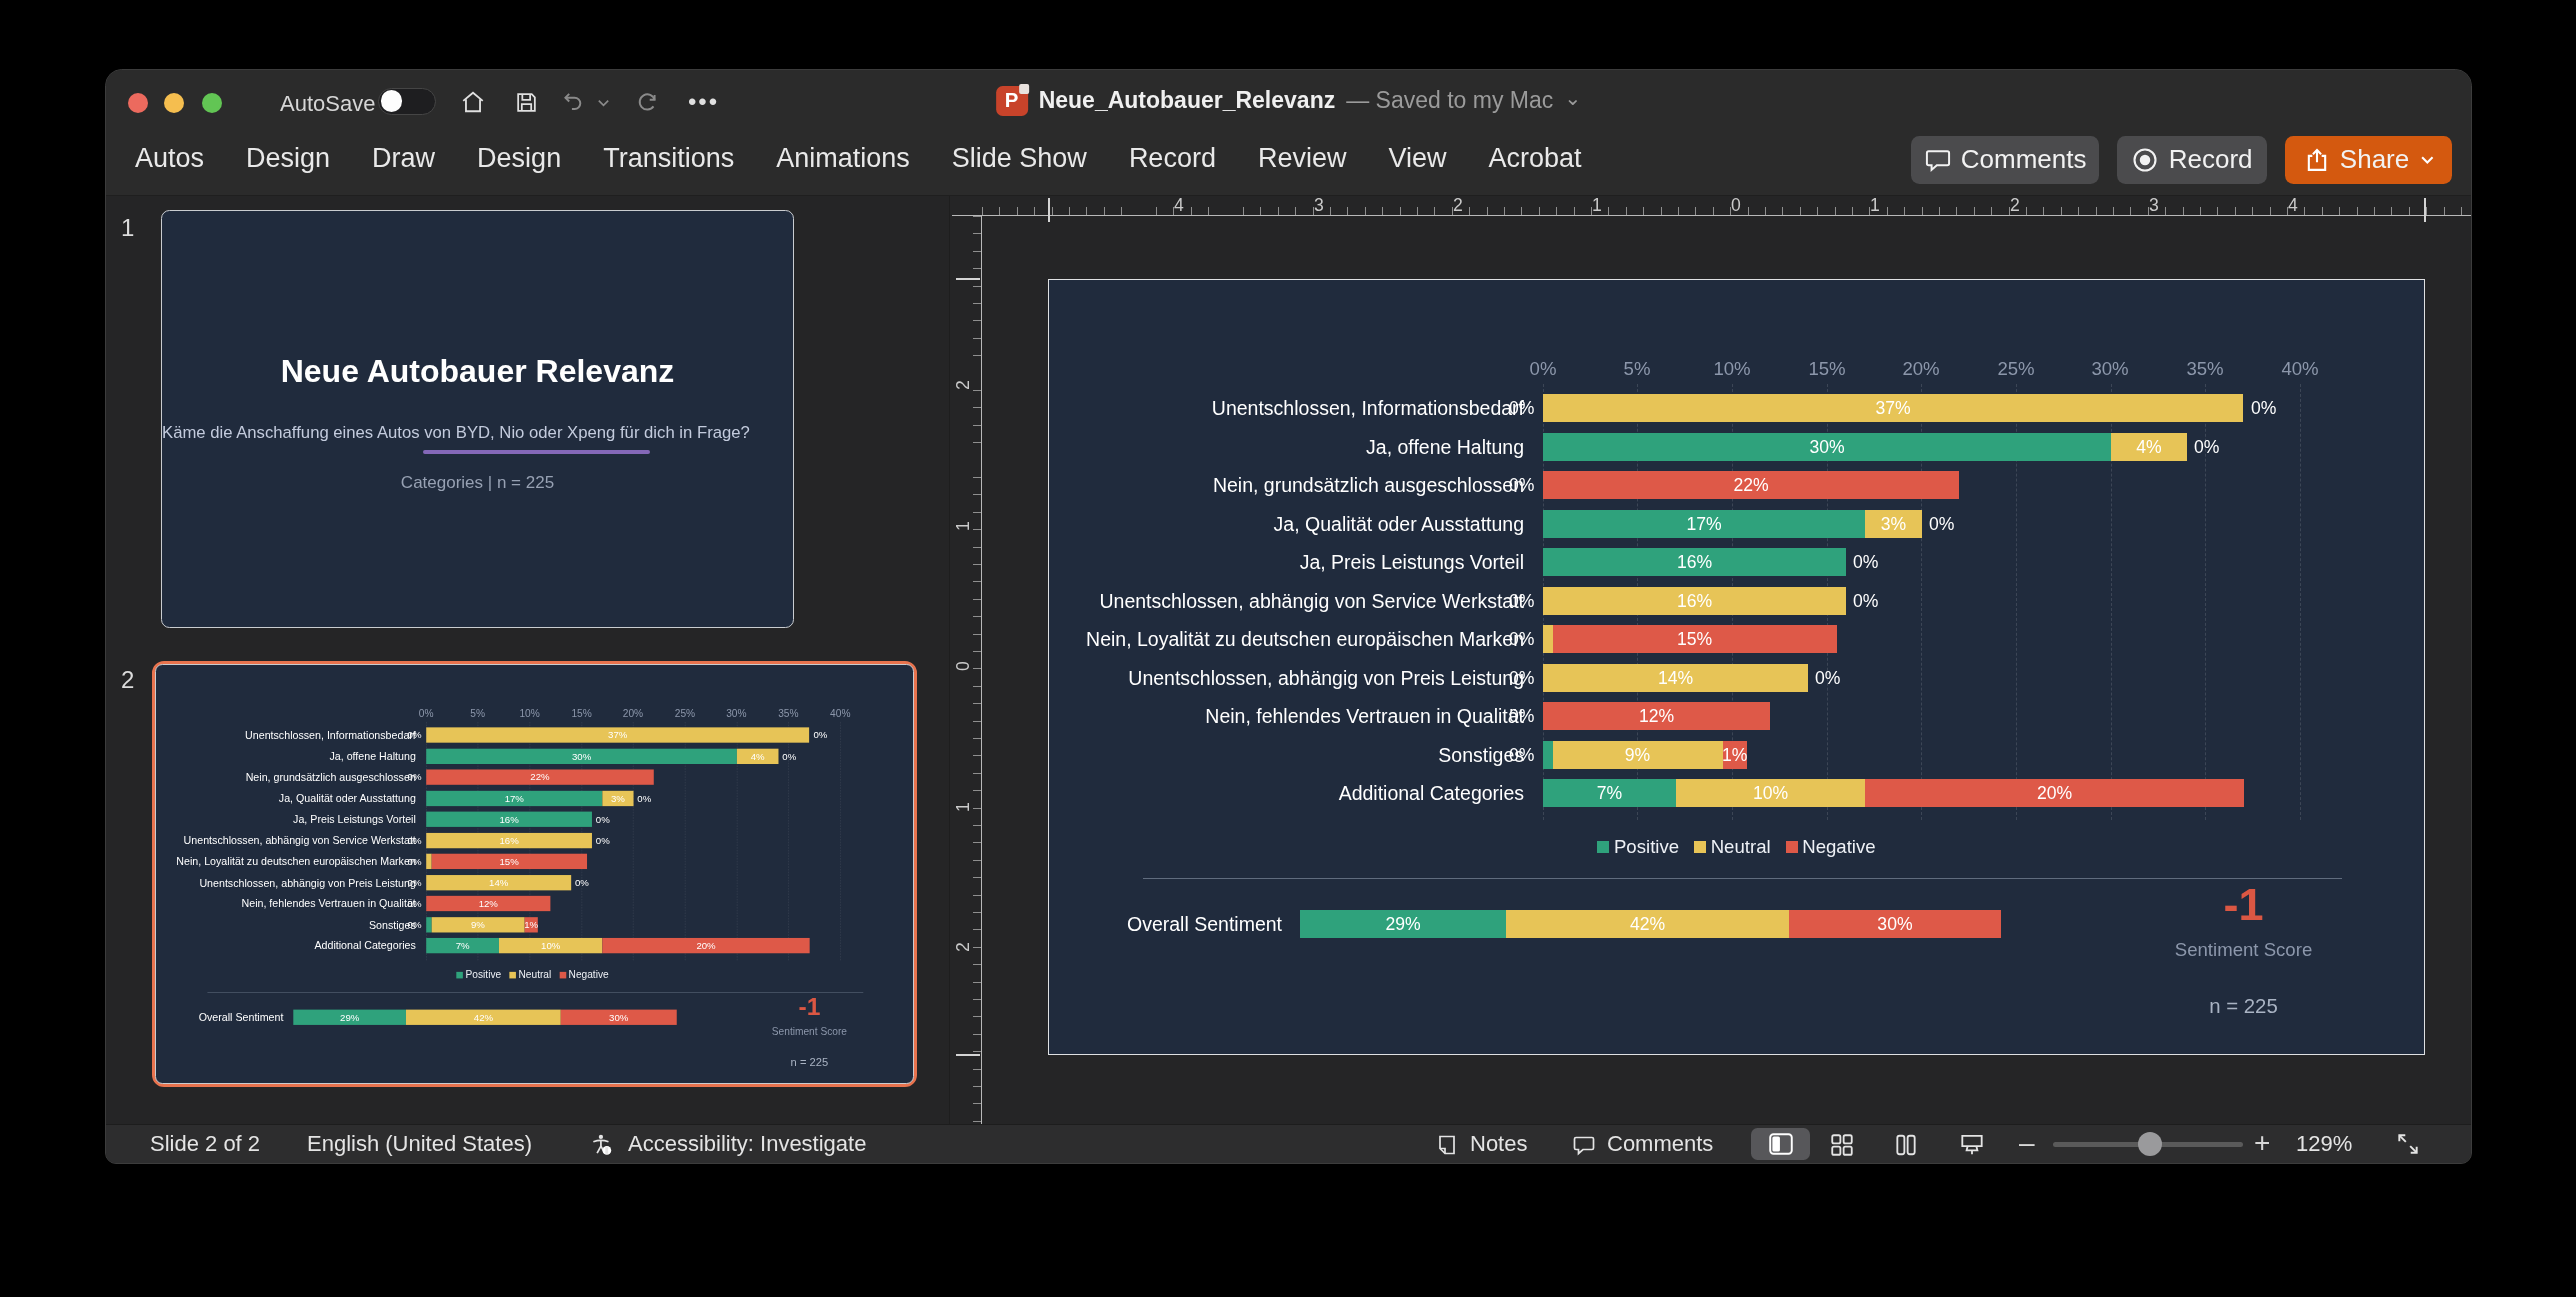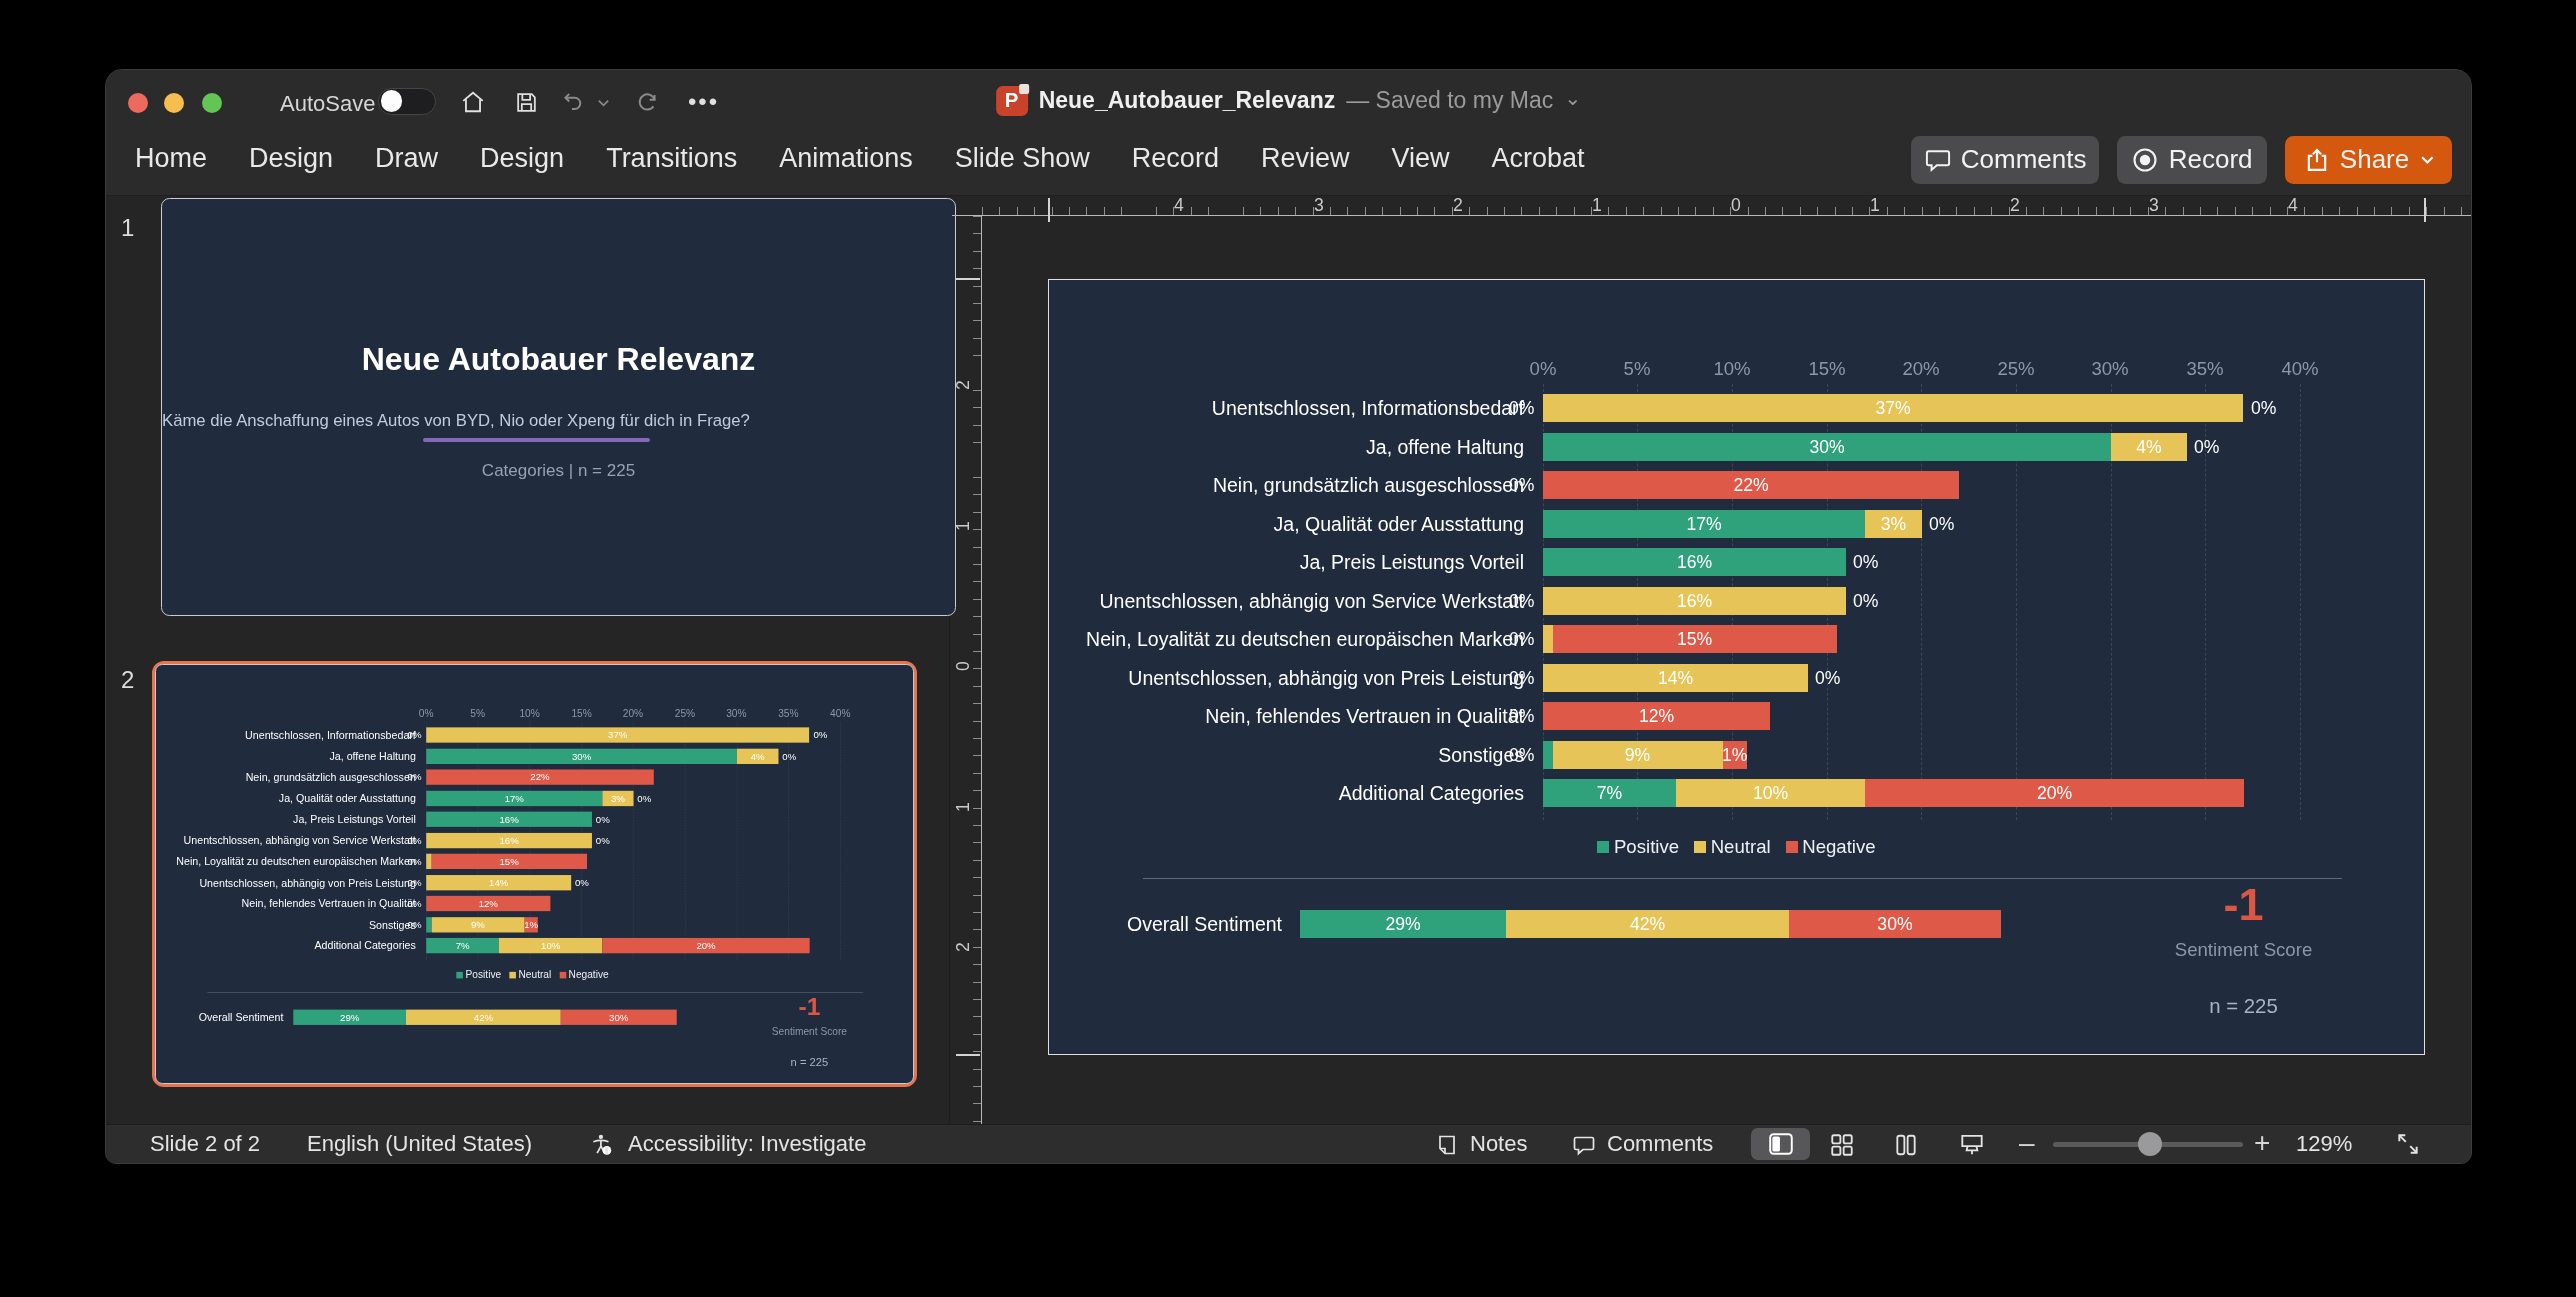--- a/index.html
+++ b/index.html
@@ -27,21 +27,21 @@
   .ribbon{position:absolute;left:0;top:61px;width:100%;height:65px;background:#2b2b2b;border-bottom:0.9px solid #1f1f1f;box-sizing:border-box}
   .tabs{position:absolute;left:29px;top:0;height:54px;display:flex;align-items:center;gap:42px}
   .tab{font-size:27px;color:#e9e9e9;white-space:nowrap;cursor:default}
   .rb-btn{position:absolute;top:4.6px;height:48px;border-radius:8.4px;background:#4b4b4d;display:flex;align-items:center;justify-content:center;gap:9.3px;color:#f2f2f2;font-size:26px}
   .rb-comments{right:372px;width:188px}.rb-record{right:204px;width:150px}
   .rb-share{right:18.6px;width:167px;background:#d4590f}
   
   .content{position:absolute;left:0;top:126px;width:100%;height:930px;background:#252526}
   .thumbs{position:absolute;left:0;top:0;width:844px;height:100%;border-right:1.9px solid #1e1e1e;box-sizing:border-box}
   .thumb-num{position:absolute;left:15px;font-size:24px;color:#dcdcdc}
-  .thumb1{position:absolute;left:55px;top:2px;width:795px;height:418px;border:1.9px solid #c9ccd0;border-radius:8.4px;background:#202b3d;box-sizing:border-box;overflow:hidden}
+  .thumb1{position:absolute;left:55px;top:14px;width:633px;height:418px;border:1.9px solid #c9ccd0;border-radius:8.4px;background:#202b3d;box-sizing:border-box;overflow:hidden}
   .t1-title{position:absolute;left:0;top:142px;width:100%;text-align:center;font-size:32px;font-weight:bold;color:#fff}
   .t1-sub{position:absolute;left:0;top:212px;width:100%;font-size:16.7px;color:#c3cbdd}
   .t1-underline{position:absolute;left:261px;top:239px;width:227px;height:3.7px;border-radius:1.9px;background:#8468b8}
   .t1-meta{position:absolute;left:0;top:262px;width:100%;text-align:center;font-size:17px;color:#97a1b3}
   .thumb2{position:absolute;left:46px;top:465px;width:765px;height:426px;border:3.7px solid #e8734e;border-radius:12px;box-sizing:border-box;background:#e8734e}
   .thumb2-inner{position:absolute;inset:0;border:1.9px solid #c9ccd0;border-radius:7.4px;background:#202b3d;overflow:hidden}
   .thumb-scale{position:absolute;left:0;top:0;width:1377px;height:776px;transform:scale(0.547);transform-origin:0 0}
   
   .editor{position:absolute;left:846px;top:0;right:0;height:100%}
   .hruler{position:absolute;left:0;top:0;right:0;height:20.4px;border-bottom:1.9px solid #b9b9b9;box-sizing:border-box}
@@ -136,21 +136,21 @@
     <div class="title-group">
       <div class="ppt-ico">P<div class="ppt-fold"></div></div>
       <span class="doc-title">Neue_Autobauer_Relevanz</span>
       <span class="doc-suffix">— Saved to my Mac</span>
       <span class="title-chev">⌄</span>
     </div>
   </div>
 
   <div class="ribbon">
     <div class="tabs" id="tabs">
-        <div class="tab">Home</div>
+        <div class="tab">Autos</div>
         <div class="tab">Design</div>
         <div class="tab">Draw</div>
         <div class="tab">Design</div>
         <div class="tab">Transitions</div>
         <div class="tab">Animations</div>
         <div class="tab">Slide Show</div>
         <div class="tab">Record</div>
         <div class="tab">Review</div>
         <div class="tab">View</div>
         <div class="tab">Acrobat</div>

